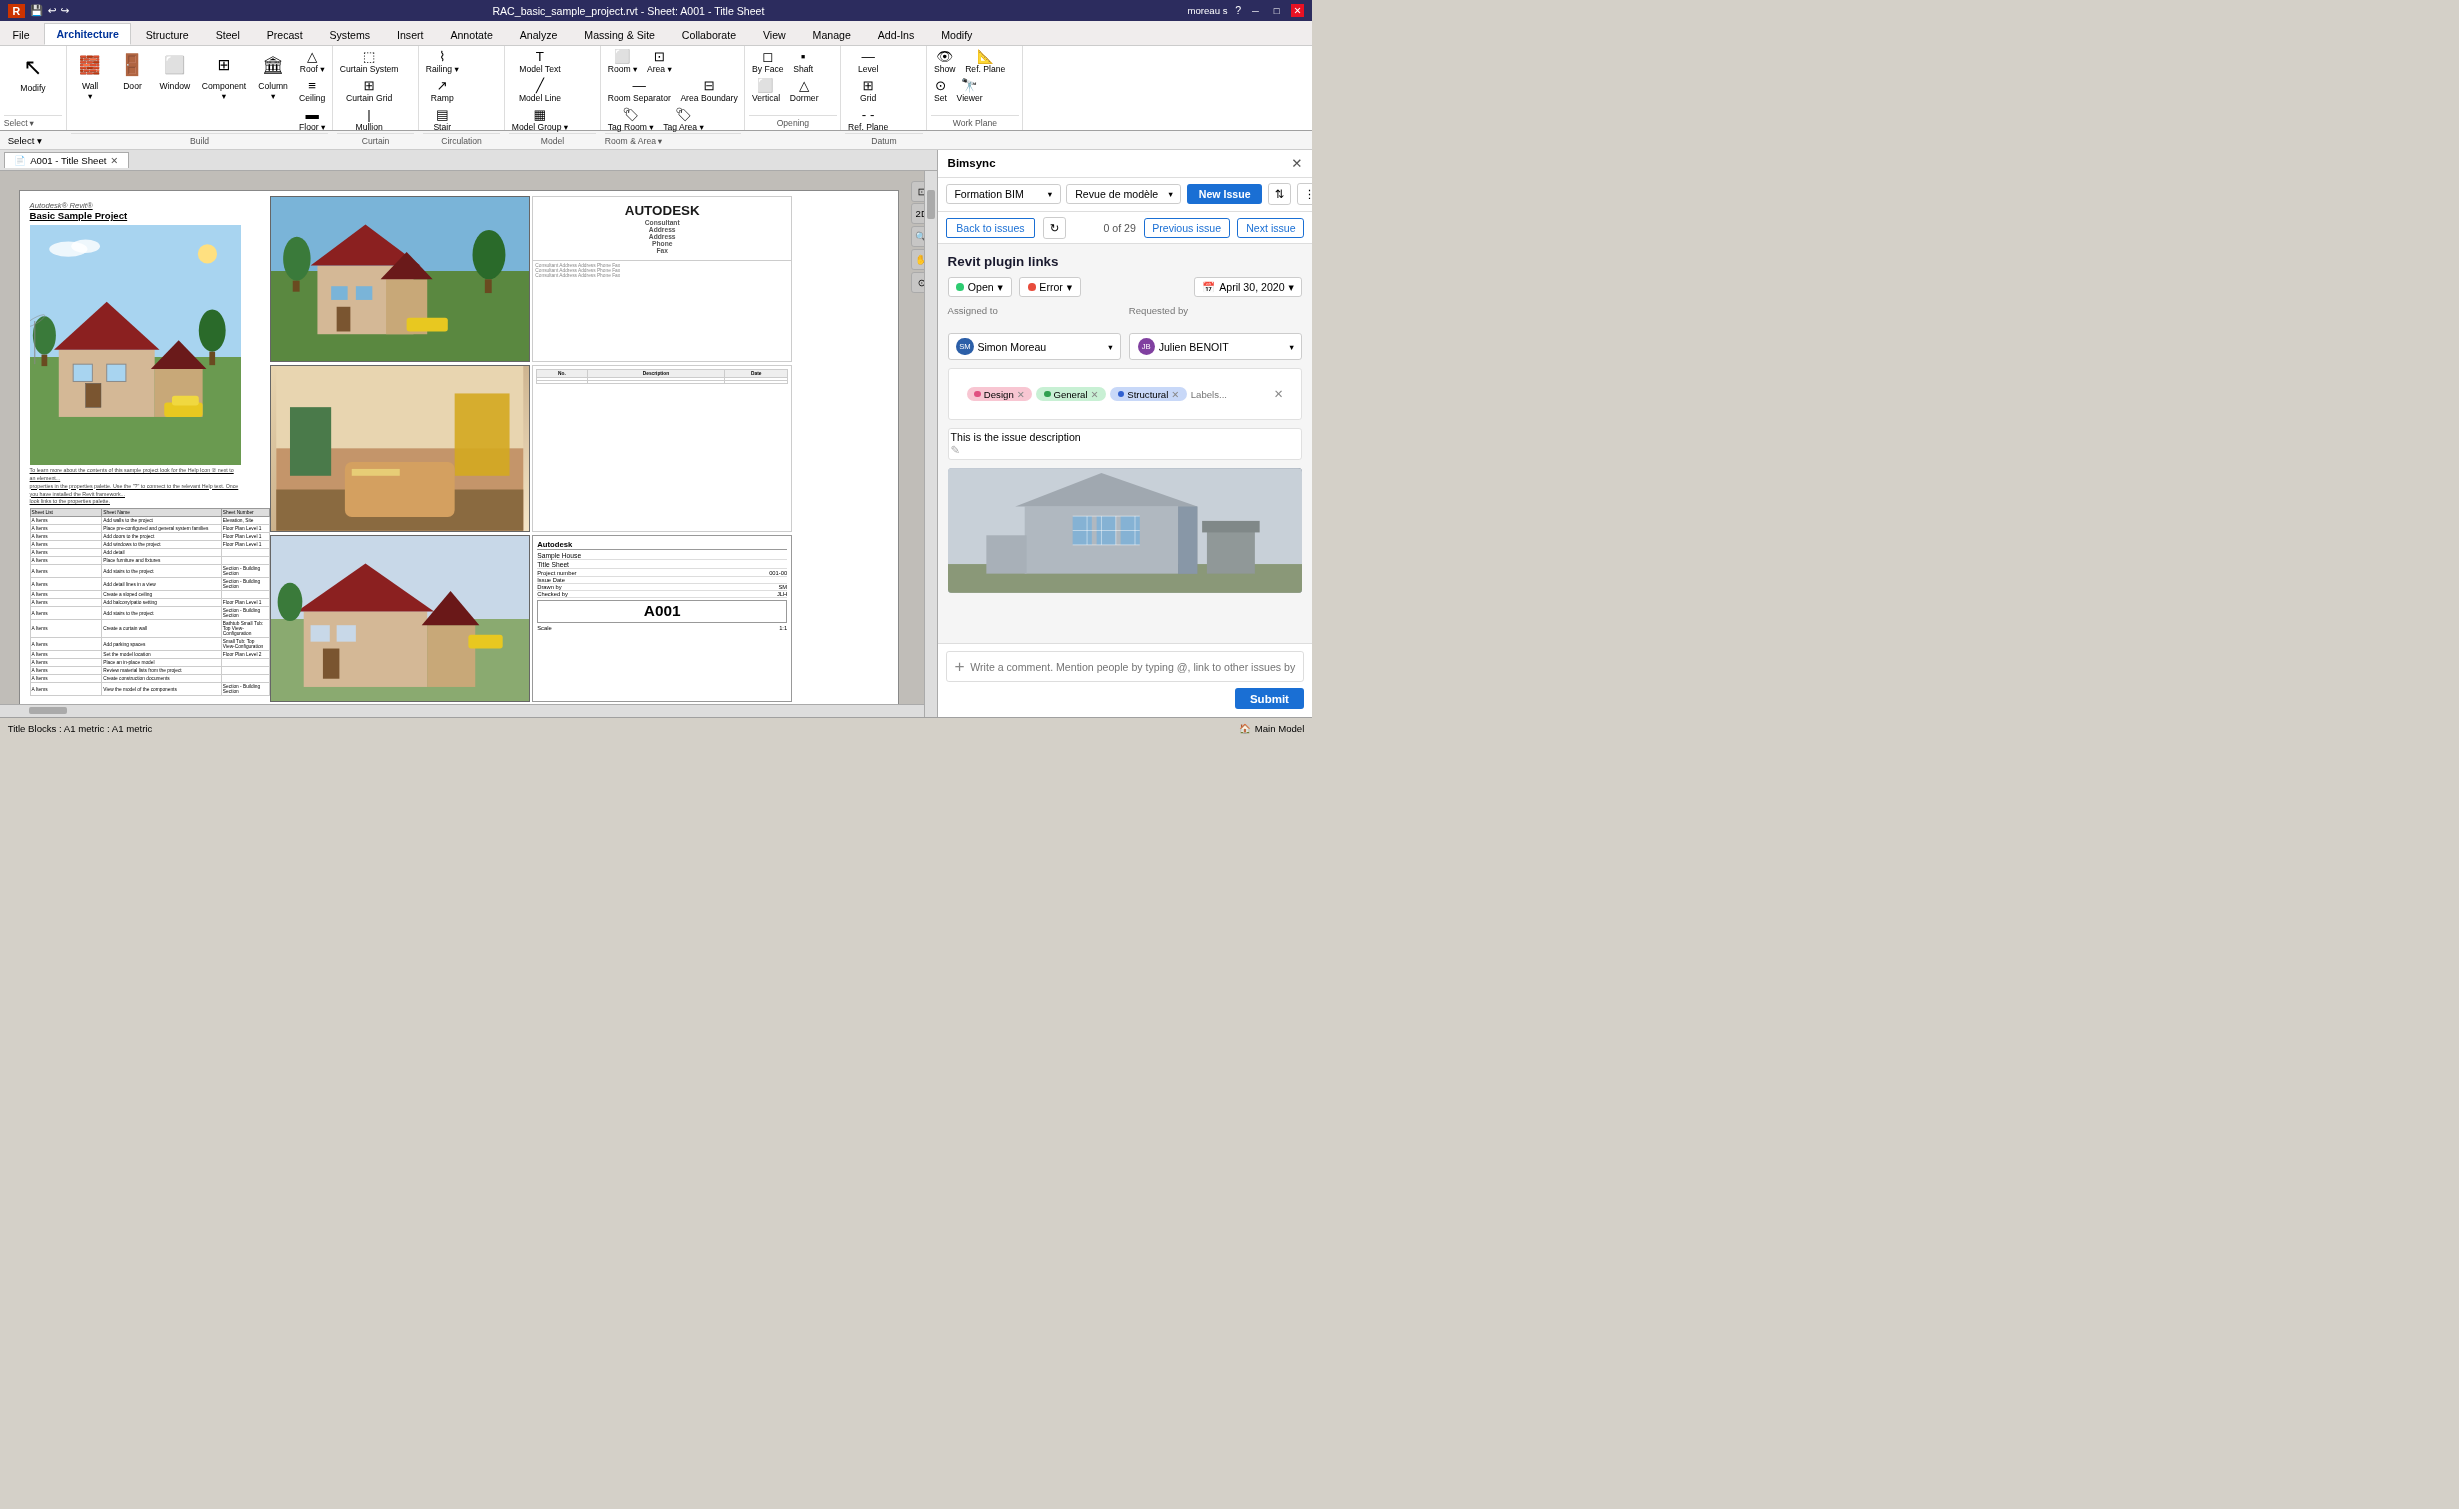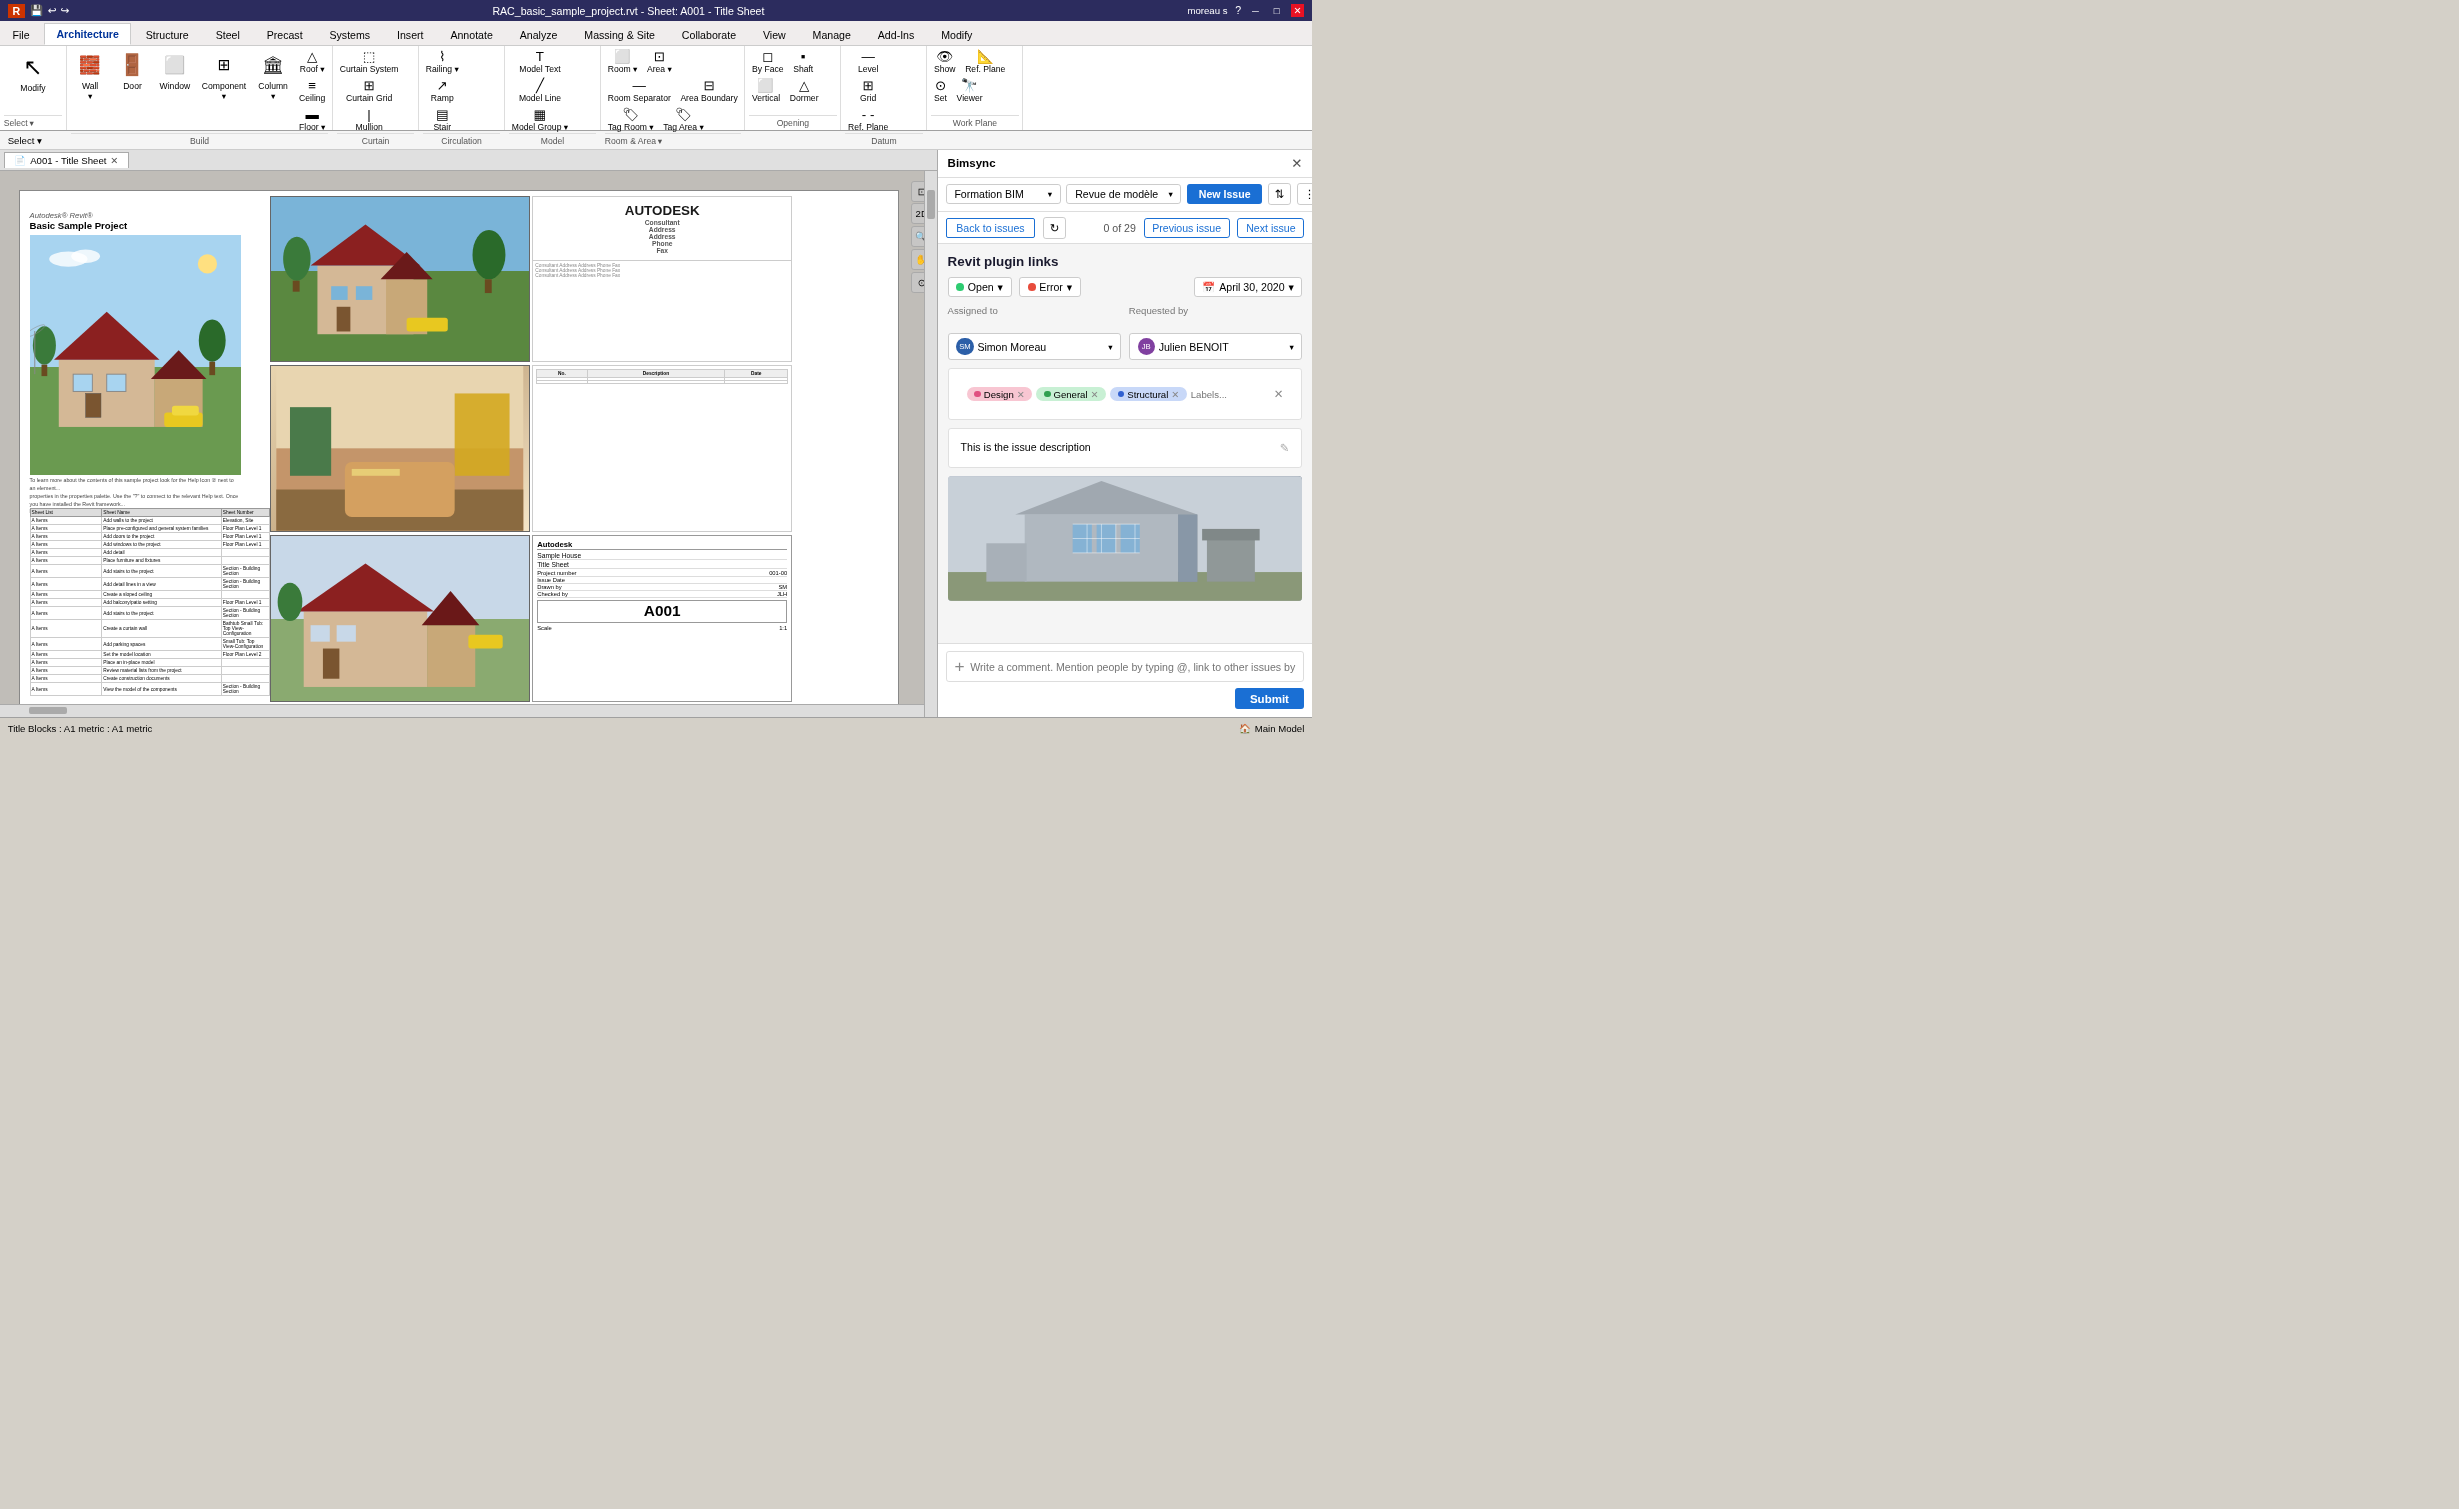--- a/index.html
+++ b/index.html
@@ -181,21 +181,21 @@
       width: 21px; height: 21px;
       background: rgba(200,200,200,0.8);
       border: 1px solid #aaa;
       border-radius: 2.9px;
       display: flex; align-items: center; justify-content: center;
       font-size: 9.6px;
       cursor: pointer;
     }
     .sheet-title-area {
       position: absolute;
-      top: 20px; left: 9.6px;
+      top: 10px; left: 9.6px; text-decoration: underline;
     }
 
     
     .sheet-images {
       position: absolute;
       top: 4.8px;
       left: 250px;
       right: 106px;
       bottom: 4.8px;
       display: grid;
@@ -395,27 +395,28 @@
       font-size: 9.6px;
     }
     .label-dot { width: 6.7px; height: 6.7px; border-radius: 50%; }
     .label-x { cursor: pointer; color: #888; font-size: 9.6px; }
     .labels-input { border: none; outline: none; font-size: 9.6px; color: #aaa; flex: 1; min-width: 38px; }
     .labels-clear { cursor: pointer; color: #888; margin-left: auto; }
 
     .description-box {
       border: 1px solid #e0e0e0;
       border-radius: 2.9px;
-      padding: 12px;
+      padding: 2px;
       font-size: 10.6px;
       background: white;
       margin-bottom: 7.7px;
       display: flex;
       align-items: flex-start;
       justify-content: space-between;
+      flex-direction: column;
     }
     .edit-icon { color: #aaa; cursor: pointer; font-size: 11.5px; }
 
     .comment-row {
       display: flex;
       align-items: flex-start;
       gap: 5.8px;
       margin-bottom: 7.7px;
       font-size: 9.6px;
       color: #555;

